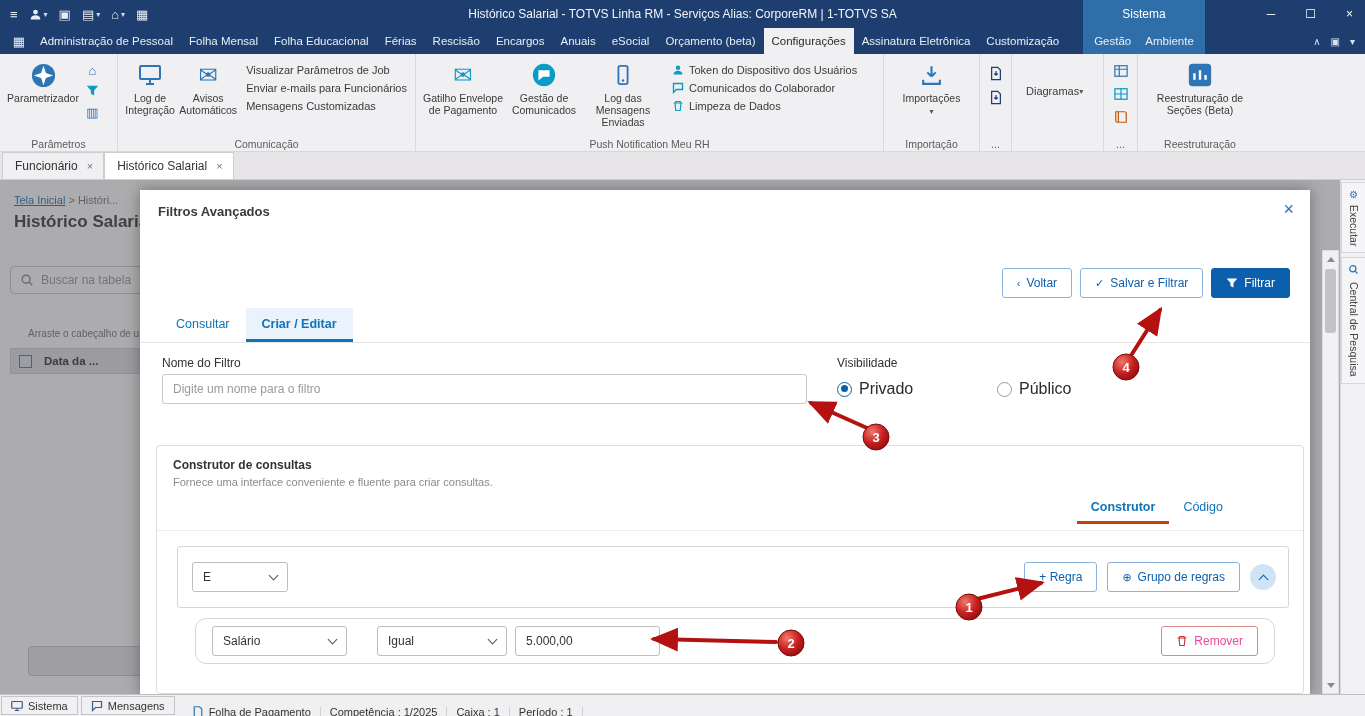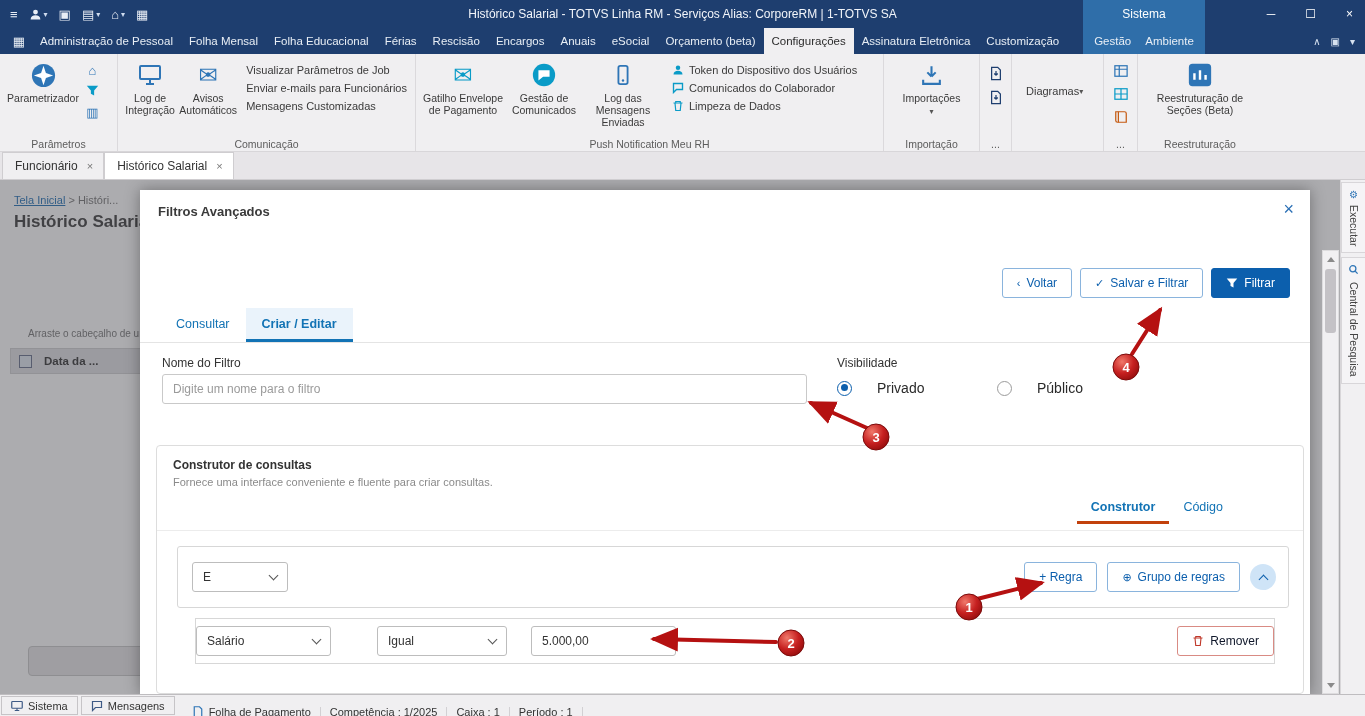--- a/index.html
+++ b/index.html
@@ -67,48 +67,48 @@
   .backdrop { position:absolute; left:0; top:0; width:1340px; height:514px; background:rgba(70,70,78,.45); z-index:2; }
 
   
   .modal { position:absolute; left:140px; top:10px; width:1170px; height:504px; background:#fff; z-index:3; box-shadow:0 0 14px rgba(0,0,0,.35); }
   .m-title { position:absolute; left:18px; top:14px; font-size:13px; font-weight:bold; color:#3a3a3a; }
   .m-close { position:absolute; right:16px; top:9px; font-size:18px; color:#2a6fb5; cursor:pointer; }
   .m-actions { position:absolute; right:20px; top:78px; display:flex; gap:8px; }
   .btn { height:30px; display:inline-flex; align-items:center; gap:6px; padding:0 14px; font-size:12px; border-radius:3px; border:1px solid #8ab4dd; background:#fff; color:#0c5fad; cursor:pointer; font-family:inherit; white-space:nowrap; }
   .btn .bi { font-size:11px; display:inline-flex; align-items:center; }
   .btn.solid { background:#0c5fad; color:#fff; border-color:#0c5fad; }
-  .btn.danger { color:#0f172a; border-color:#d98b84; }
+  .btn.danger { color:#ec4899; border-color:#d98b84; }
   .m-tabs { position:absolute; left:20px; top:118px; display:flex; }
   .mtab { padding:9px 16px 8px; font-size:12.5px; color:#1273b5; cursor:pointer; }
   .mtab.active { background:#eaf3fb; border-bottom:3px solid #1273b5; font-weight:bold; }
   .m-divider { position:absolute; left:0; right:0; top:152px; border-top:1px solid #e4e4e4; }
   .f-label { position:absolute; font-size:12px; color:#333; }
   .f-input { position:absolute; left:22px; top:184px; width:645px; height:30px; border:1px solid #c9c9c9; border-radius:3px; padding:0 10px; font-size:12px; color:#333; font-family:inherit; }
   .f-input::placeholder { color:#9a9a9a; }
-  .radio { position:absolute; display:flex; align-items:center; gap:25px; font-size:14px; color:#2a2a2a; cursor:pointer; }
+  .radio { position:absolute; display:flex; align-items:center; gap:7px; font-size:16px; color:#2a2a2a; cursor:pointer; }
   .rdot { width:15px; height:15px; border-radius:50%; border:1.5px solid #9b9b9b; background:#fff; flex:none; }
   .rdot.checked { border-color:#0c5fad; }
   .rdot.checked::after { content:""; display:block; width:7px; height:7px; margin:2.5px; border-radius:50%; background:#0c5fad; }
 
   .builder { position:absolute; left:16px; top:255px; width:1148px; height:249px; border:1px solid #ddd; border-radius:4px; background:#fff; }
   .b-title { position:absolute; left:16px; top:12px; font-size:12px; font-weight:bold; color:#333; }
   .b-sub { position:absolute; left:16px; top:30px; font-size:11px; color:#8a8a8a; }
   .b-tabs { position:absolute; right:66px; top:46px; display:flex; }
   .btab { padding:8px 14px 7px; font-size:12.5px; color:#1273b5; cursor:pointer; }
   .btab.active { border-bottom:3px solid #c2410c; font-weight:bold; }
   .b-divider { position:absolute; left:0; right:0; top:84px; border-top:1px solid #ececec; }
   .b-groupbox { position:absolute; left:20px; top:100px; right:14px; height:62px; border:1px solid #d7d7d7; border-radius:3px; }
   .select { height:30px; border:1px solid #bdbdbd; border-radius:3px; background:#fff; display:flex; align-items:center; justify-content:space-between; gap:8px; padding:0 10px; font-size:12px; color:#333; cursor:pointer; }
   .chev { width:7px; height:7px; border-right:1.6px solid #555; border-bottom:1.6px solid #555; transform:rotate(45deg); margin-top:-3px; flex:none; }
   .chev.up { border-color:#0c5fad; transform:rotate(-135deg); margin-top:4px; }
   .combinator { position:absolute; left:14px; top:15px; width:96px; }
   .gb-actions { position:absolute; right:12px; top:15px; display:flex; gap:10px; align-items:center; }
   .collapse-btn { width:26px; height:26px; border-radius:50%; background:#cfe4f7; display:flex; align-items:center; justify-content:center; cursor:pointer; }
-  .b-rulebox { position:absolute; left:38px; top:172px; right:28px; height:46px; border:1px solid #d7d7d7; border-radius:0; display:flex; align-items:center; gap:24px; padding:0 0; }
+  .b-rulebox { position:absolute; left:38px; top:172px; right:28px; height:46px; border:1px solid #d7d7d7; border-radius:11px; display:flex; align-items:center; gap:8px; padding:0 16px; }
   .sel-field { width:135px; } .sel-op { width:130px;margin-left:22px; }
   .rule-input { width:145px; height:30px; border:1px solid #bdbdbd; border-radius:3px; padding:0 10px; font-size:12px; color:#333; font-family:inherit; }
   .btn.danger { margin-left:auto; }
 
   
   .vscroll { position:absolute; left:1322px; top:70px; width:17px; height:444px; background:#f1f0f2; border:1px solid #dddcde; z-index:4; }
   .sb-btn { height:16px; display:flex; align-items:center; justify-content:center; cursor:pointer; }
   .tri-up { width:0; height:0; border-left:4px solid transparent; border-right:4px solid transparent; border-bottom:5px solid #8a8a8a; }
   .tri-dn { width:0; height:0; border-left:4px solid transparent; border-right:4px solid transparent; border-top:5px solid #8a8a8a; }
   .sb-track { position:absolute; top:16px; bottom:16px; left:0; right:0; }
@@ -389,20 +389,29 @@
 
   <div class="workspace">
 
     <div class="bgpage">
       <div class="crumb">
         <span class="lnk">Tela Inicial</span>
         <span>&gt;</span>
         <span>Históri...</span>
       </div>
       <div class="pg-title">Histórico Salarial</div>
+      <div class="searchbox">
+        <span class="sicon">
+            <svg width="14" height="14" viewBox="0 0 16 16">
+              <circle cx="7" cy="7" r="4.5" fill="none" stroke="#8a8a8a" stroke-width="1.6"></circle>
+              <path d="M10.5 10.5L14 14" stroke="#8a8a8a" stroke-width="1.6"></path>
+            </svg>
+          </span>
+        <span>Buscar na tabela</span>
+      </div>
       <div class="drag-hint">Arraste o cabeçalho de um...</div>
       <div class="thead">
         <span class="cbx"></span>
         <span>Data da ...</span>
       </div>
       <div class="bg-btn"></div>
     </div>
 
     <div class="backdrop"></div>
 

